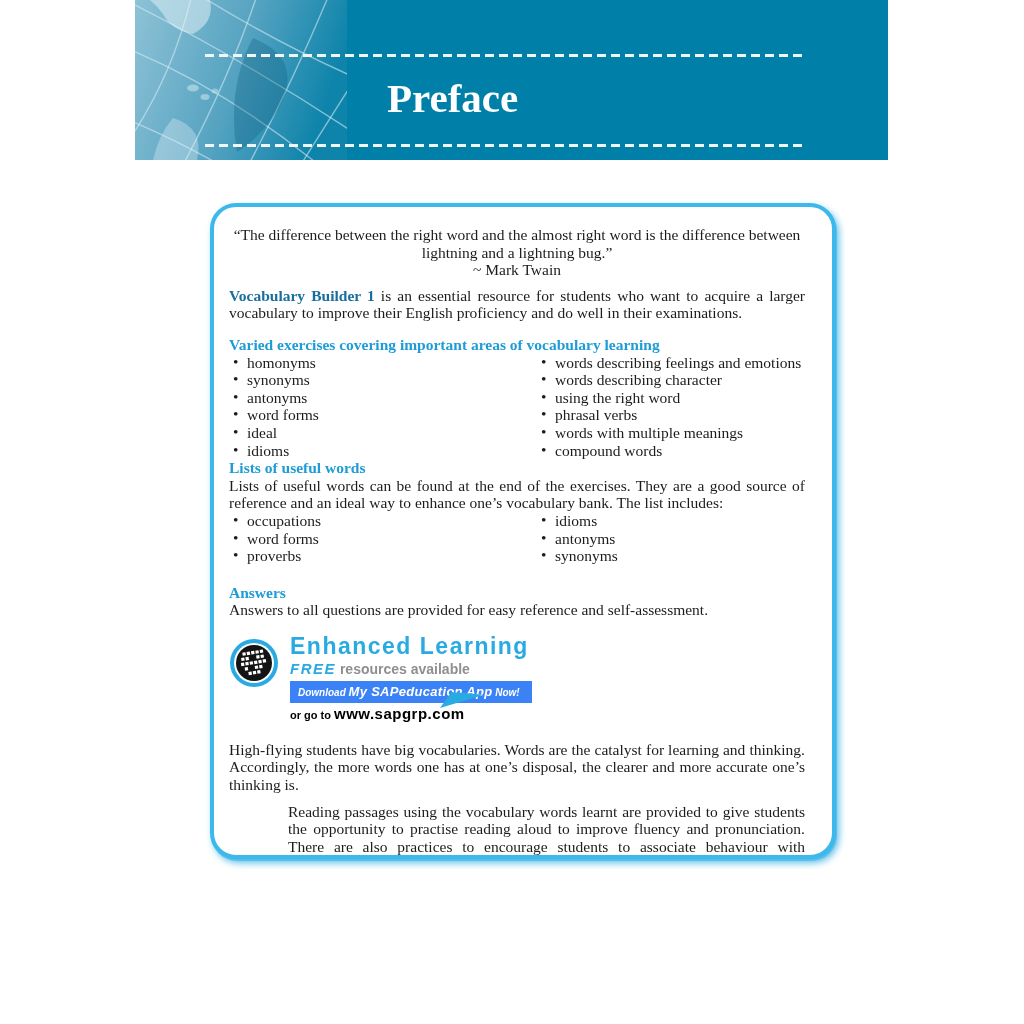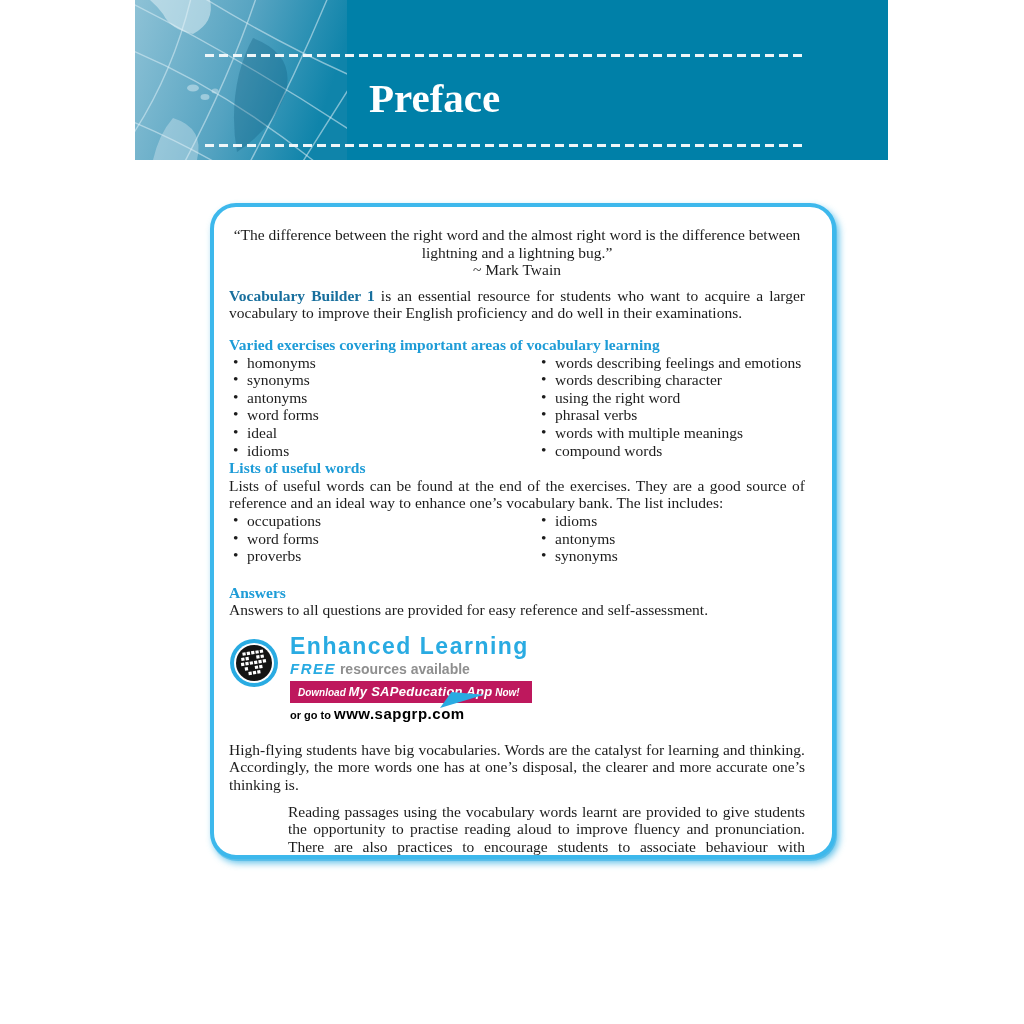--- a/index.html
+++ b/index.html
@@ -8,21 +8,21 @@
     font-family:"Liberation Serif", serif;color:#1c1c1c;overflow:hidden;
   }
   
   .header{position:absolute;left:135px;top:0;width:753px;height:160px;background:#0080a8;}
   .globe{position:absolute;left:0;top:0;width:212px;height:160px;}
   .dash{position:absolute;left:70px;width:601px;height:3px;
         background:repeating-linear-gradient(90deg,#eef6f9 0 9px,rgba(0,0,0,0) 9px 14px);}
   .dash-top{top:54px;}
   .dash-bottom{top:144px;}
   .header-title{
-    position:absolute;left:234px;top:76px;margin:0;
+    position:absolute;left:252px;top:76px;margin:0;
     font-family:"Liberation Serif",serif;font-weight:bold;font-size:41px;line-height:44px;color:#ffffff;
   }
   
   .card{
     position:absolute;left:210px;top:203px;width:626px;height:656px;box-sizing:border-box;
     background:#ffffff;border:4px solid #3db8ec;border-radius:26px;
     box-shadow:3px 4px 7px rgba(41,171,226,.75), 1px 2px 0 rgba(41,171,226,.45);
     padding:19px 27px 0 15px;overflow:hidden;
     font-size:15.5px;line-height:17.6px;
   }
@@ -41,21 +41,21 @@
   .bullet{position:relative;padding-left:18px;}
   .bullet .dot{position:absolute;left:4px;top:-1px;}
   
   .promo{display:flex;margin-top:16px;font-family:"Liberation Sans",sans-serif;}
   .logo-icon{width:50px;height:50px;flex:none;margin-top:3px;}
   .promo-text{margin-left:11px;position:relative;}
   .brand{color:#29abe2;font-weight:bold;font-size:23px;line-height:23px;letter-spacing:1.5px;}
   .free-line{margin-top:3px;line-height:15px;}
   .free-word{color:#29abe2;font-style:italic;font-weight:bold;font-size:15px;letter-spacing:1.5px;}
   .free-rest{color:#8f8f8f;font-weight:bold;font-size:14px;}
-  .app-banner{display:inline-block;background:#be185d;color:#ffffff;
+  .app-banner{display:inline-block;background:#3b82f6;color:#ffffff;
               padding:3px 12px 4px 8px;margin-top:4px;line-height:13px;white-space:nowrap;}
   .banner-pre,.banner-post{font-size:10px;font-weight:bold;font-style:italic;}
   .banner-main{font-size:13px;font-weight:bold;font-style:italic;letter-spacing:.3px;}
   .goto-line{margin-top:3px;color:#000000;font-weight:bold;line-height:16px;}
   .goto-pre{font-size:11px;}
   .goto-url{font-size:15px;letter-spacing:.5px;}
   .banner-tail{position:absolute;left:150px;top:57px;width:44px;height:16px;background:#29abe2;
                clip-path:polygon(0% 100%, 26% 0%, 100% 18%);}
   .promo-desc{margin-left:59px;margin-top:9px;}
   .closing{margin-top:18px;}

